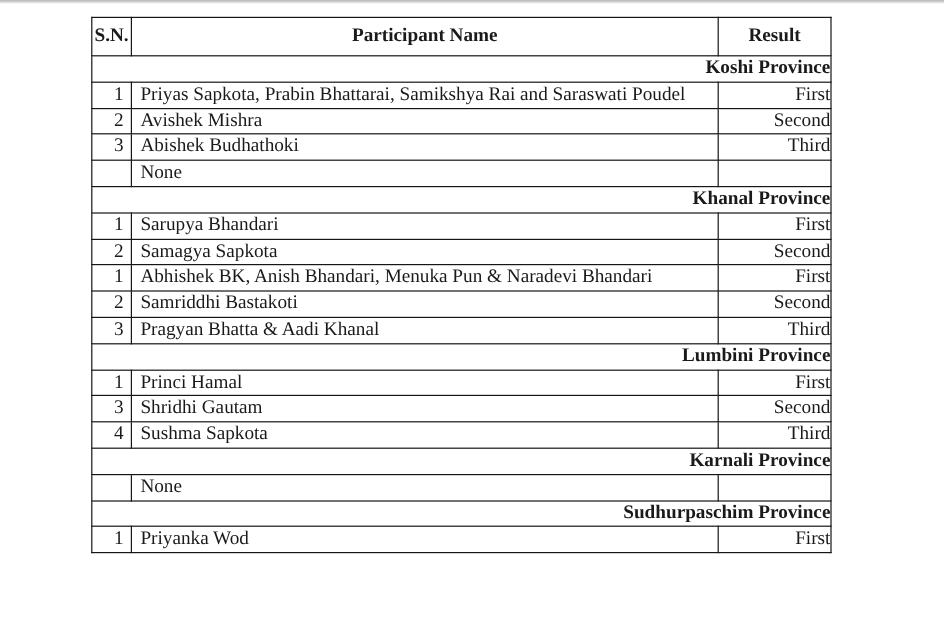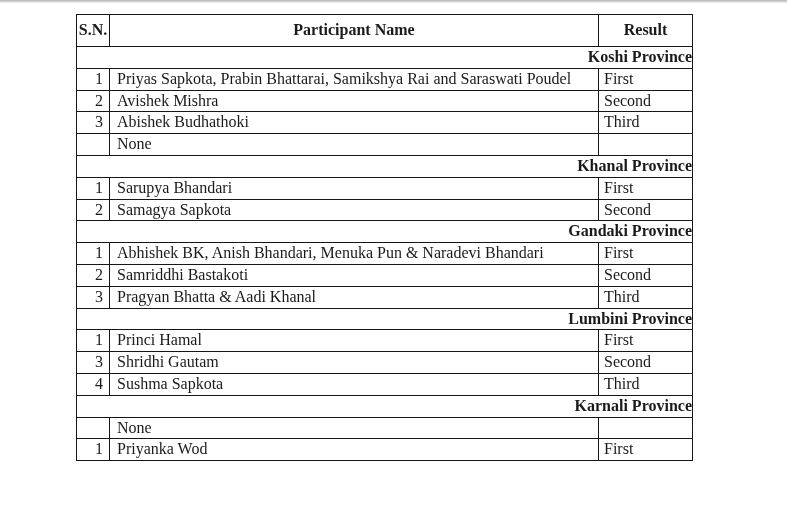--- a/index.html
+++ b/index.html
@@ -40,21 +40,21 @@
     white-space: nowrap;
   }
   .results thead tr { height: 32px; margin-top: 32px; }
   .results tbody tr { height: 21.8px; }
   .results th {
     font-weight: bold;
     text-align: center;
   }
   td.sn { text-align: right; padding-right: 6px; }
   td.name { text-align: left; padding-left: 7px; }
-  td.result { text-align: left; padding-left: 5px; }
+  td.result { text-align: right; padding-left: 5px; }
   td.province {
     text-align: right;
     font-weight: bold;
   }
 </style>
 </head>
 <body>
 
 <div class="top-edge"></div>
 
@@ -102,23 +102,20 @@
         <td class="sn">1</td>
         <td class="name">Sarupya Bhandari</td>
         <td class="result">First</td>
       </tr>
       <tr>
         <td class="sn">2</td>
         <td class="name">Samagya Sapkota</td>
         <td class="result">Second</td>
       </tr>
       <tr>
-        <td colspan="3" class="province">Gandaki Province</td>
-      </tr>
-      <tr>
         <td class="sn">1</td>
         <td class="name">Abhishek BK, Anish Bhandari, Menuka Pun &amp; Naradevi Bhandari</td>
         <td class="result">First</td>
       </tr>
       <tr>
         <td class="sn">2</td>
         <td class="name">Samriddhi Bastakoti</td>
         <td class="result">Second</td>
       </tr>
       <tr>
@@ -146,18 +143,21 @@
       </tr>
       <tr>
         <td colspan="3" class="province">Karnali Province</td>
       </tr>
       <tr>
         <td class="sn"></td>
         <td class="name">None</td>
         <td class="result"></td>
       </tr>
       <tr>
+        <td colspan="3" class="province">Sudhurpaschim Province</td>
+      </tr>
+      <tr>
         <td class="sn">1</td>
         <td class="name">Priyanka Wod</td>
         <td class="result">First</td>
       </tr>
     </tbody>
 </table>
 
 </body></html>

